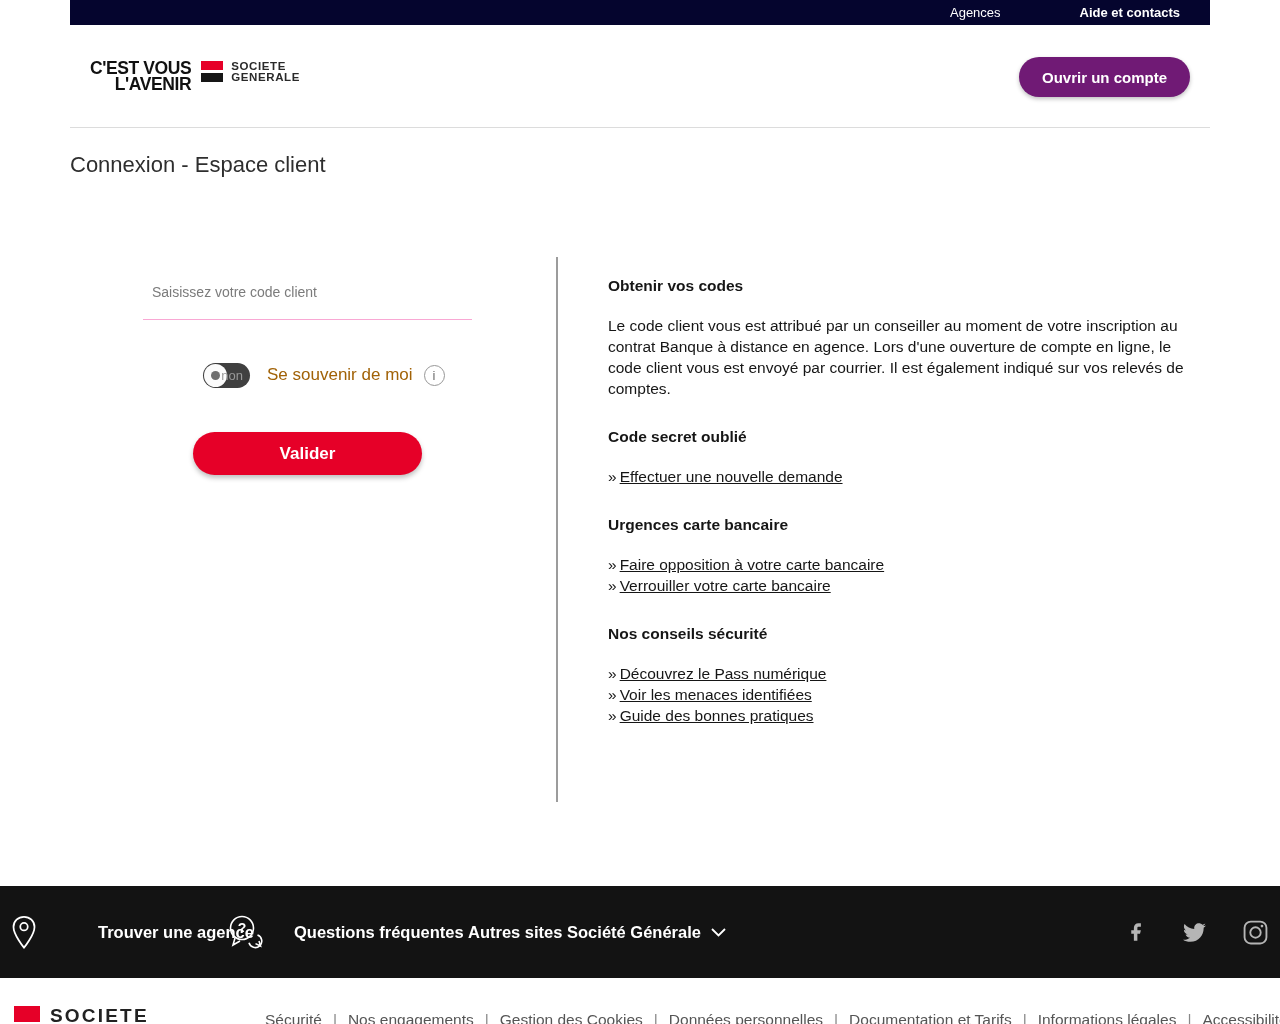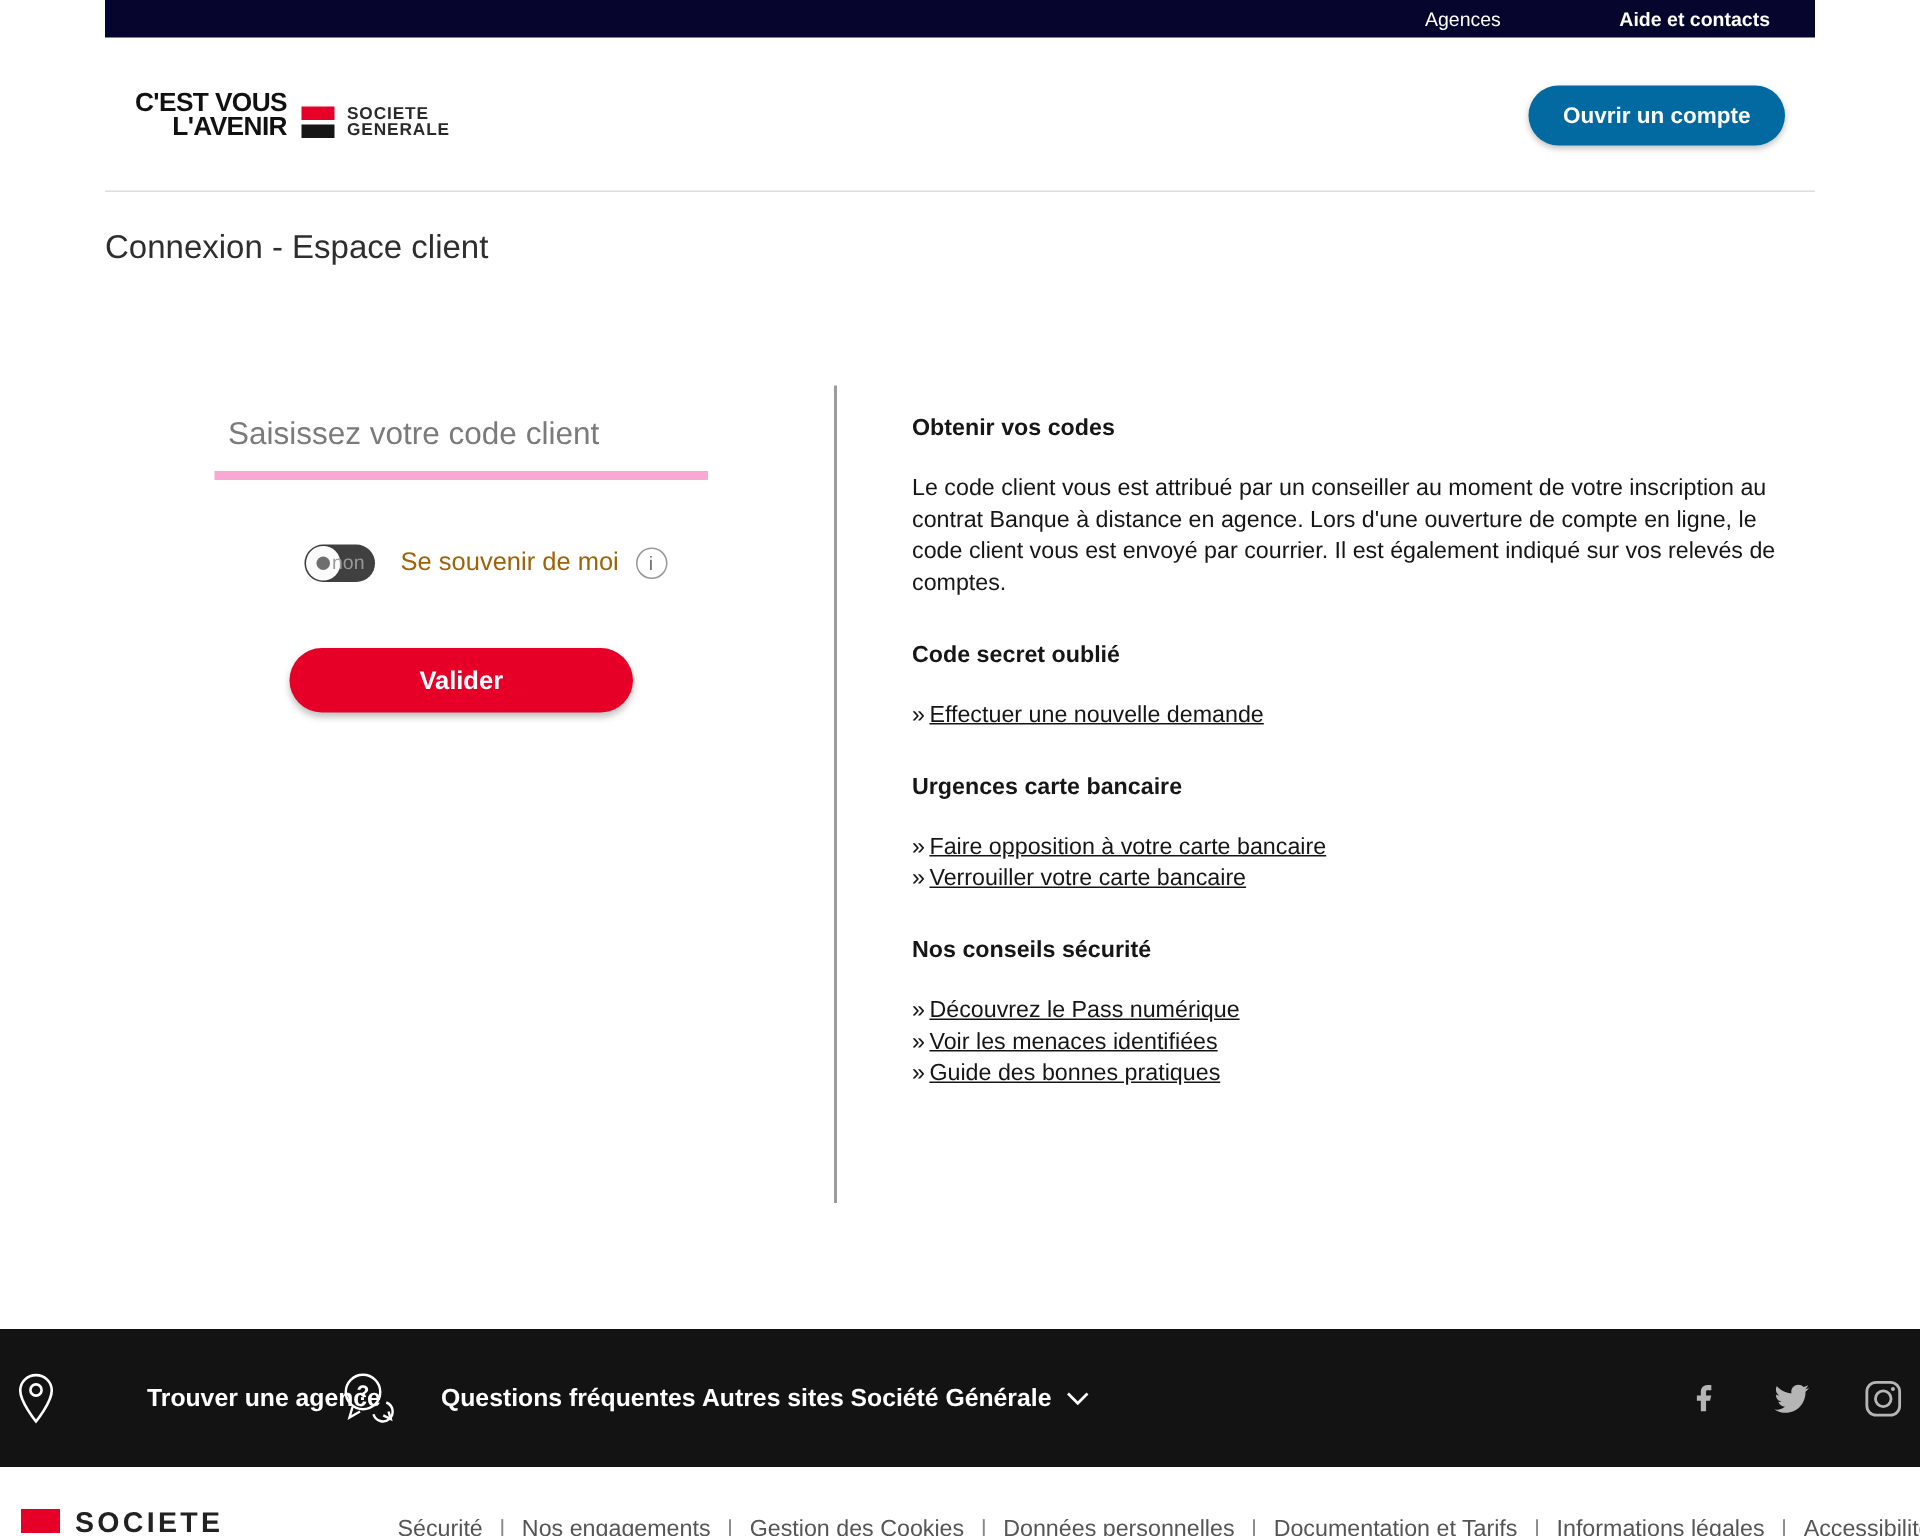--- a/index.html
+++ b/index.html
@@ -7,38 +7,38 @@
   body { font-family:"Liberation Sans","DejaVu Sans",sans-serif; }
   #canvas { position:relative; width:1280px; height:1024px; overflow:hidden; background:#fff; }
 
   
   #topbar { position:absolute; left:70px; top:0; width:1140px; height:25px; background:#05052e;
             display:flex; justify-content:flex-end; align-items:center; gap:79px; padding-right:30px; }
   .topbar-link { color:#fff; font-size:13px; text-decoration:none; cursor:pointer; }
   .topbar-link.bold { font-weight:700; }
 
   
-  #logo { position:absolute; left:90px; top:61px; display:flex; align-items:flex-end; cursor:pointer; }
+  #logo { position:absolute; left:90px; top:61px; display:flex; align-items:flex-start; cursor:pointer; }
   .slogan { text-align:right; font-weight:800; font-size:17.5px; line-height:15.5px; letter-spacing:-0.4px; color:#111; }
   .sg-square { width:22px; height:21px; margin:0 8px 0 10px; display:flex; flex-direction:column; }
   .sg-red { height:9px; background:#e60028; }
   .sg-gap { height:3px; background:#fff; }
   .sg-black { height:9px; background:#161616; }
   .brand { font-size:11.5px; line-height:10.5px; font-weight:700; letter-spacing:0.6px; color:#2a2a2a; }
   #open-account { position:absolute; left:1019px; top:57px; width:171px; height:40px; border-radius:20px;
-                  background:#0369a1; color:#fff; font-weight:700; font-size:15px; border:none; cursor:pointer;
+                  background:#701a75; color:#fff; font-weight:700; font-size:15px; border:none; cursor:pointer;
                   font-family:inherit; box-shadow:0 2px 4px rgba(0,0,0,.25); }
   #header-divider { position:absolute; left:70px; top:127px; width:1140px; height:1px; background:#dcdcdc; }
 
   
   #breadcrumb { position:absolute; left:70px; top:152px; font-size:22px; color:#2e2e2e; }
 
   
   #client-input { position:absolute; left:143px; top:265px; width:329px; height:55px; border:none;
-                  border-bottom:6px solid #f9a8d4; font-size:21px; padding-left:9px; color:#a21caf;
+                  border-bottom:1px solid #f9a8d4; font-size:14px; padding-left:9px; color:#a21caf;
                   background:transparent; outline:none; font-family:inherit; }
   #client-input::placeholder { color:#7b7b7b; opacity:1; }
 
   #remember-row { position:absolute; left:203px; top:362px; height:26px; display:flex; align-items:center; }
   .toggle { width:47px; height:25px; border-radius:13px; background:#404040; position:relative; cursor:pointer; }
   .knob { position:absolute; left:1px; top:1px; width:23px; height:23px; border-radius:50%; background:#fbfbfb;
           display:flex; align-items:center; justify-content:center; box-shadow:0 0 2px rgba(0,0,0,.2); }
   .knob-dot { width:9px; height:9px; border-radius:50%; background:#6f6f6f; }
   .toggle-text { position:absolute; right:7px; top:50%; transform:translateY(-50%); font-size:13px; color:#999; }
   .remember-label { margin-left:17px; font-size:17px; color:#a16207; }

